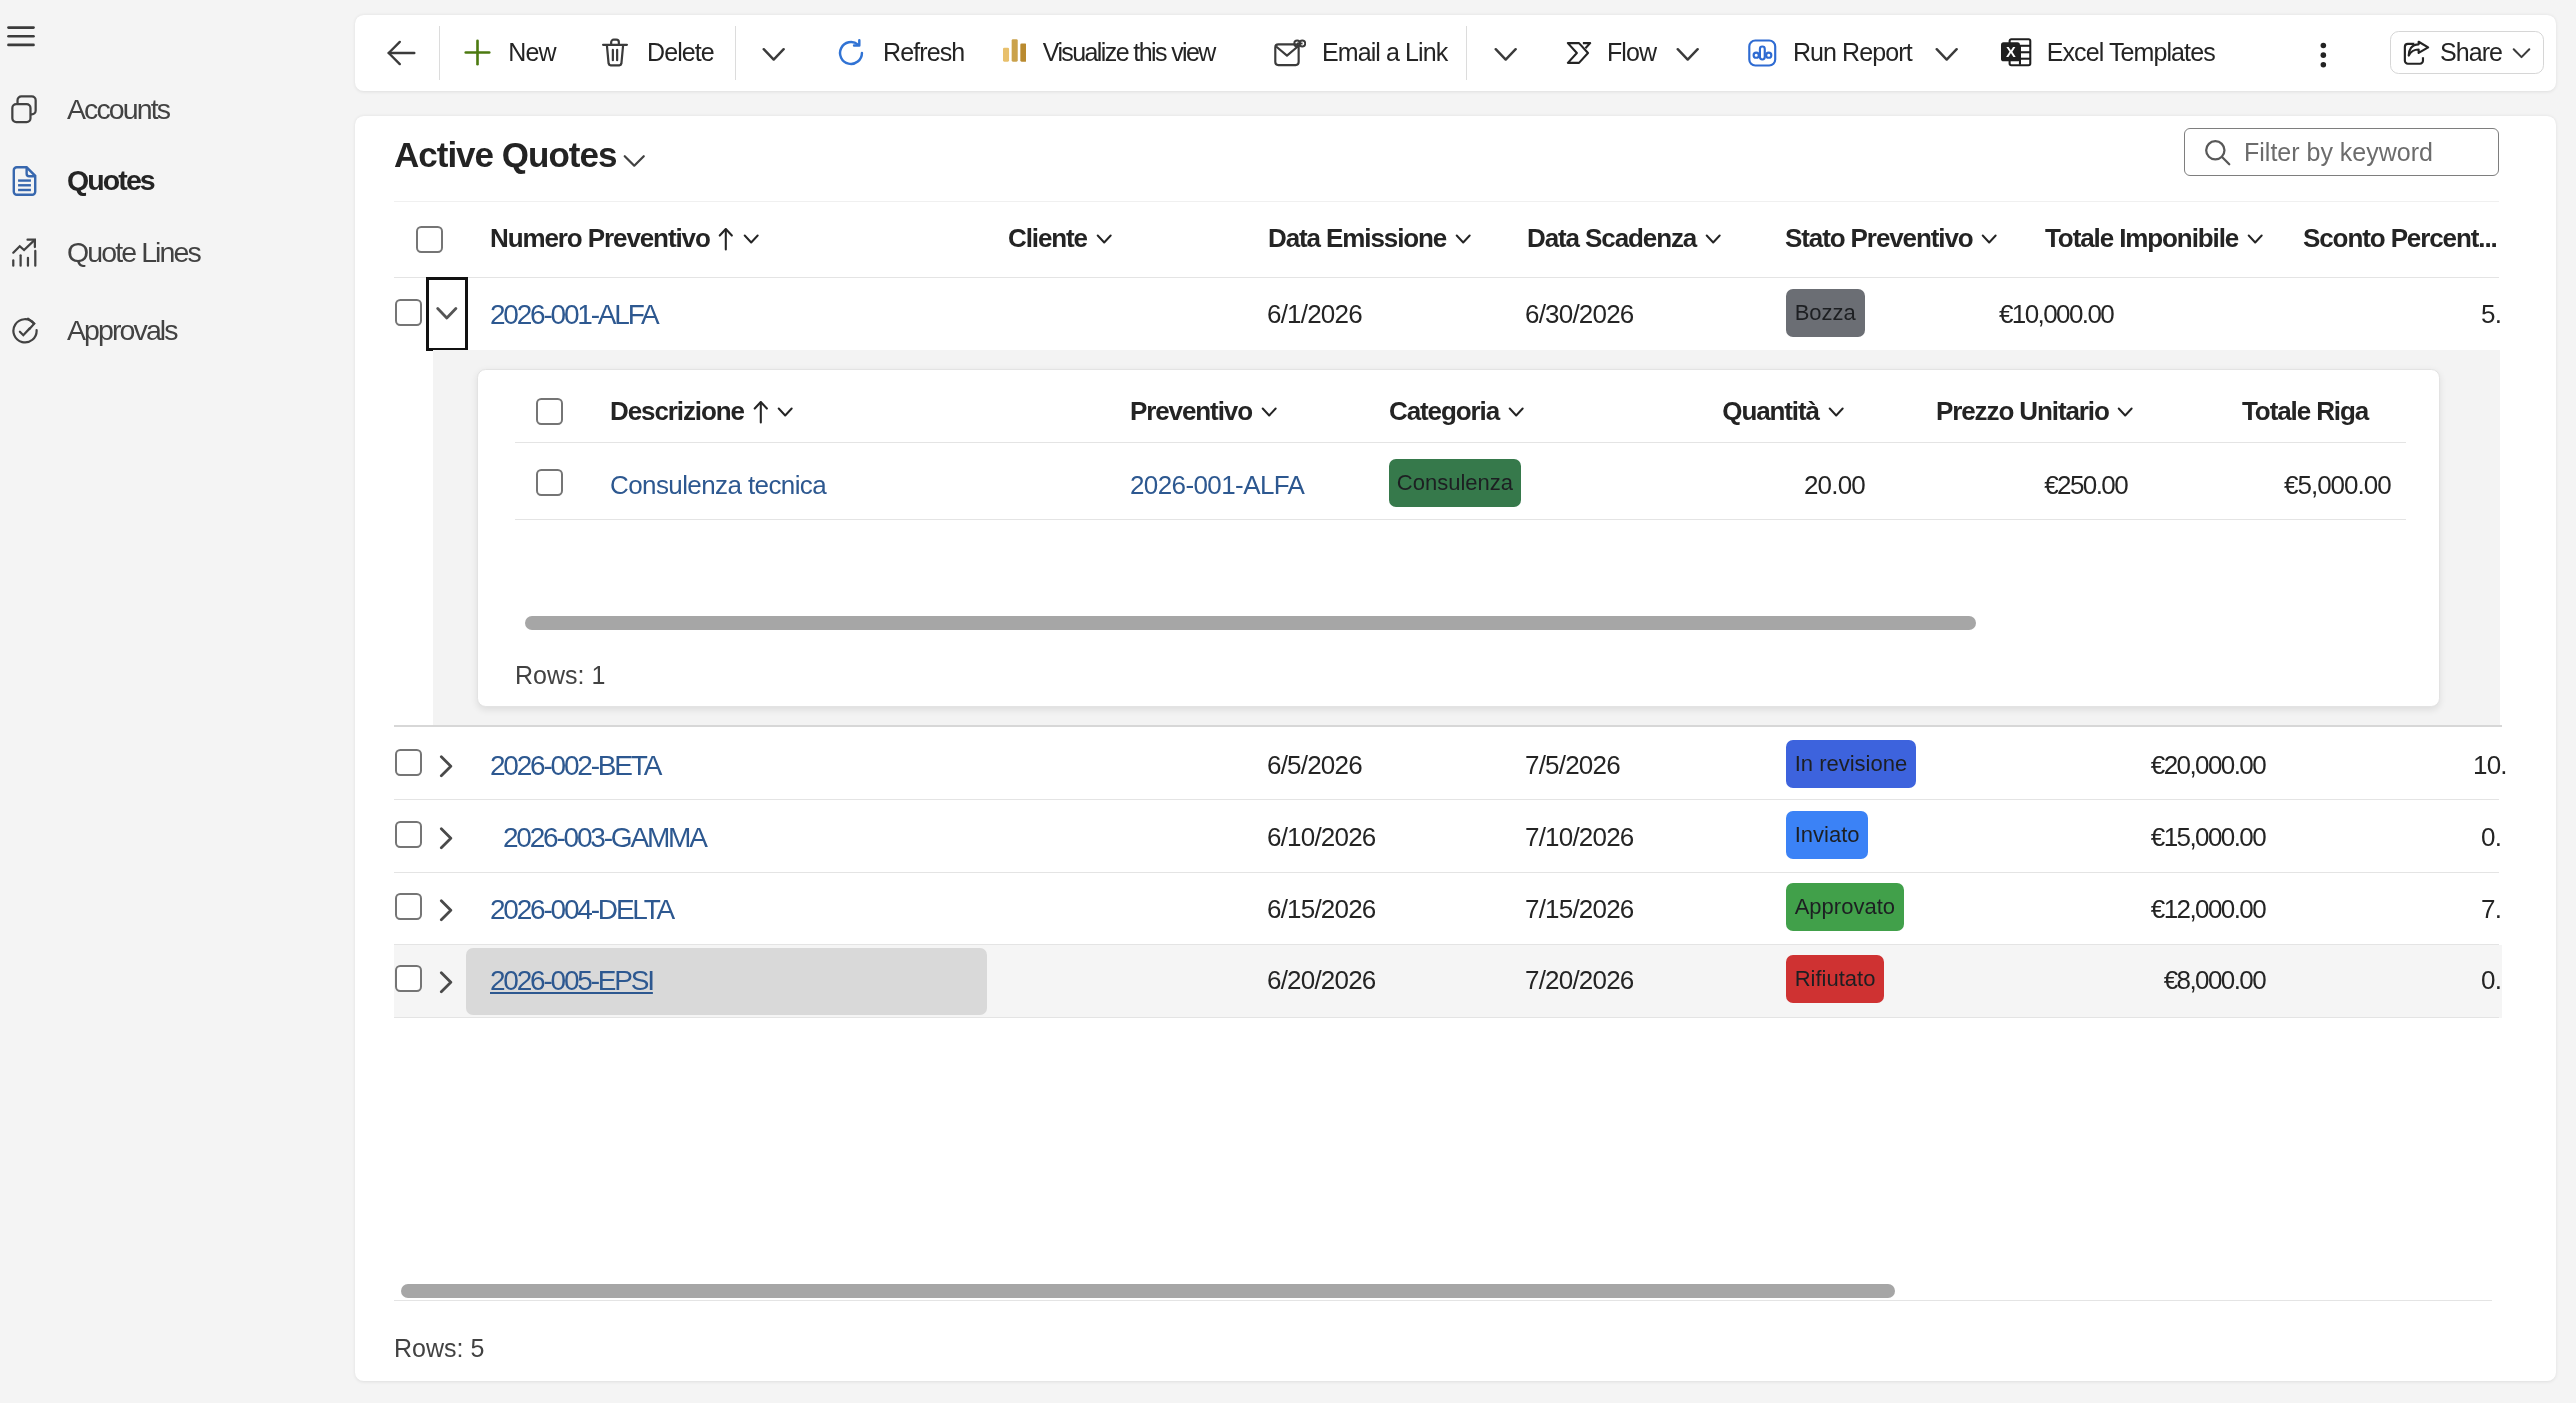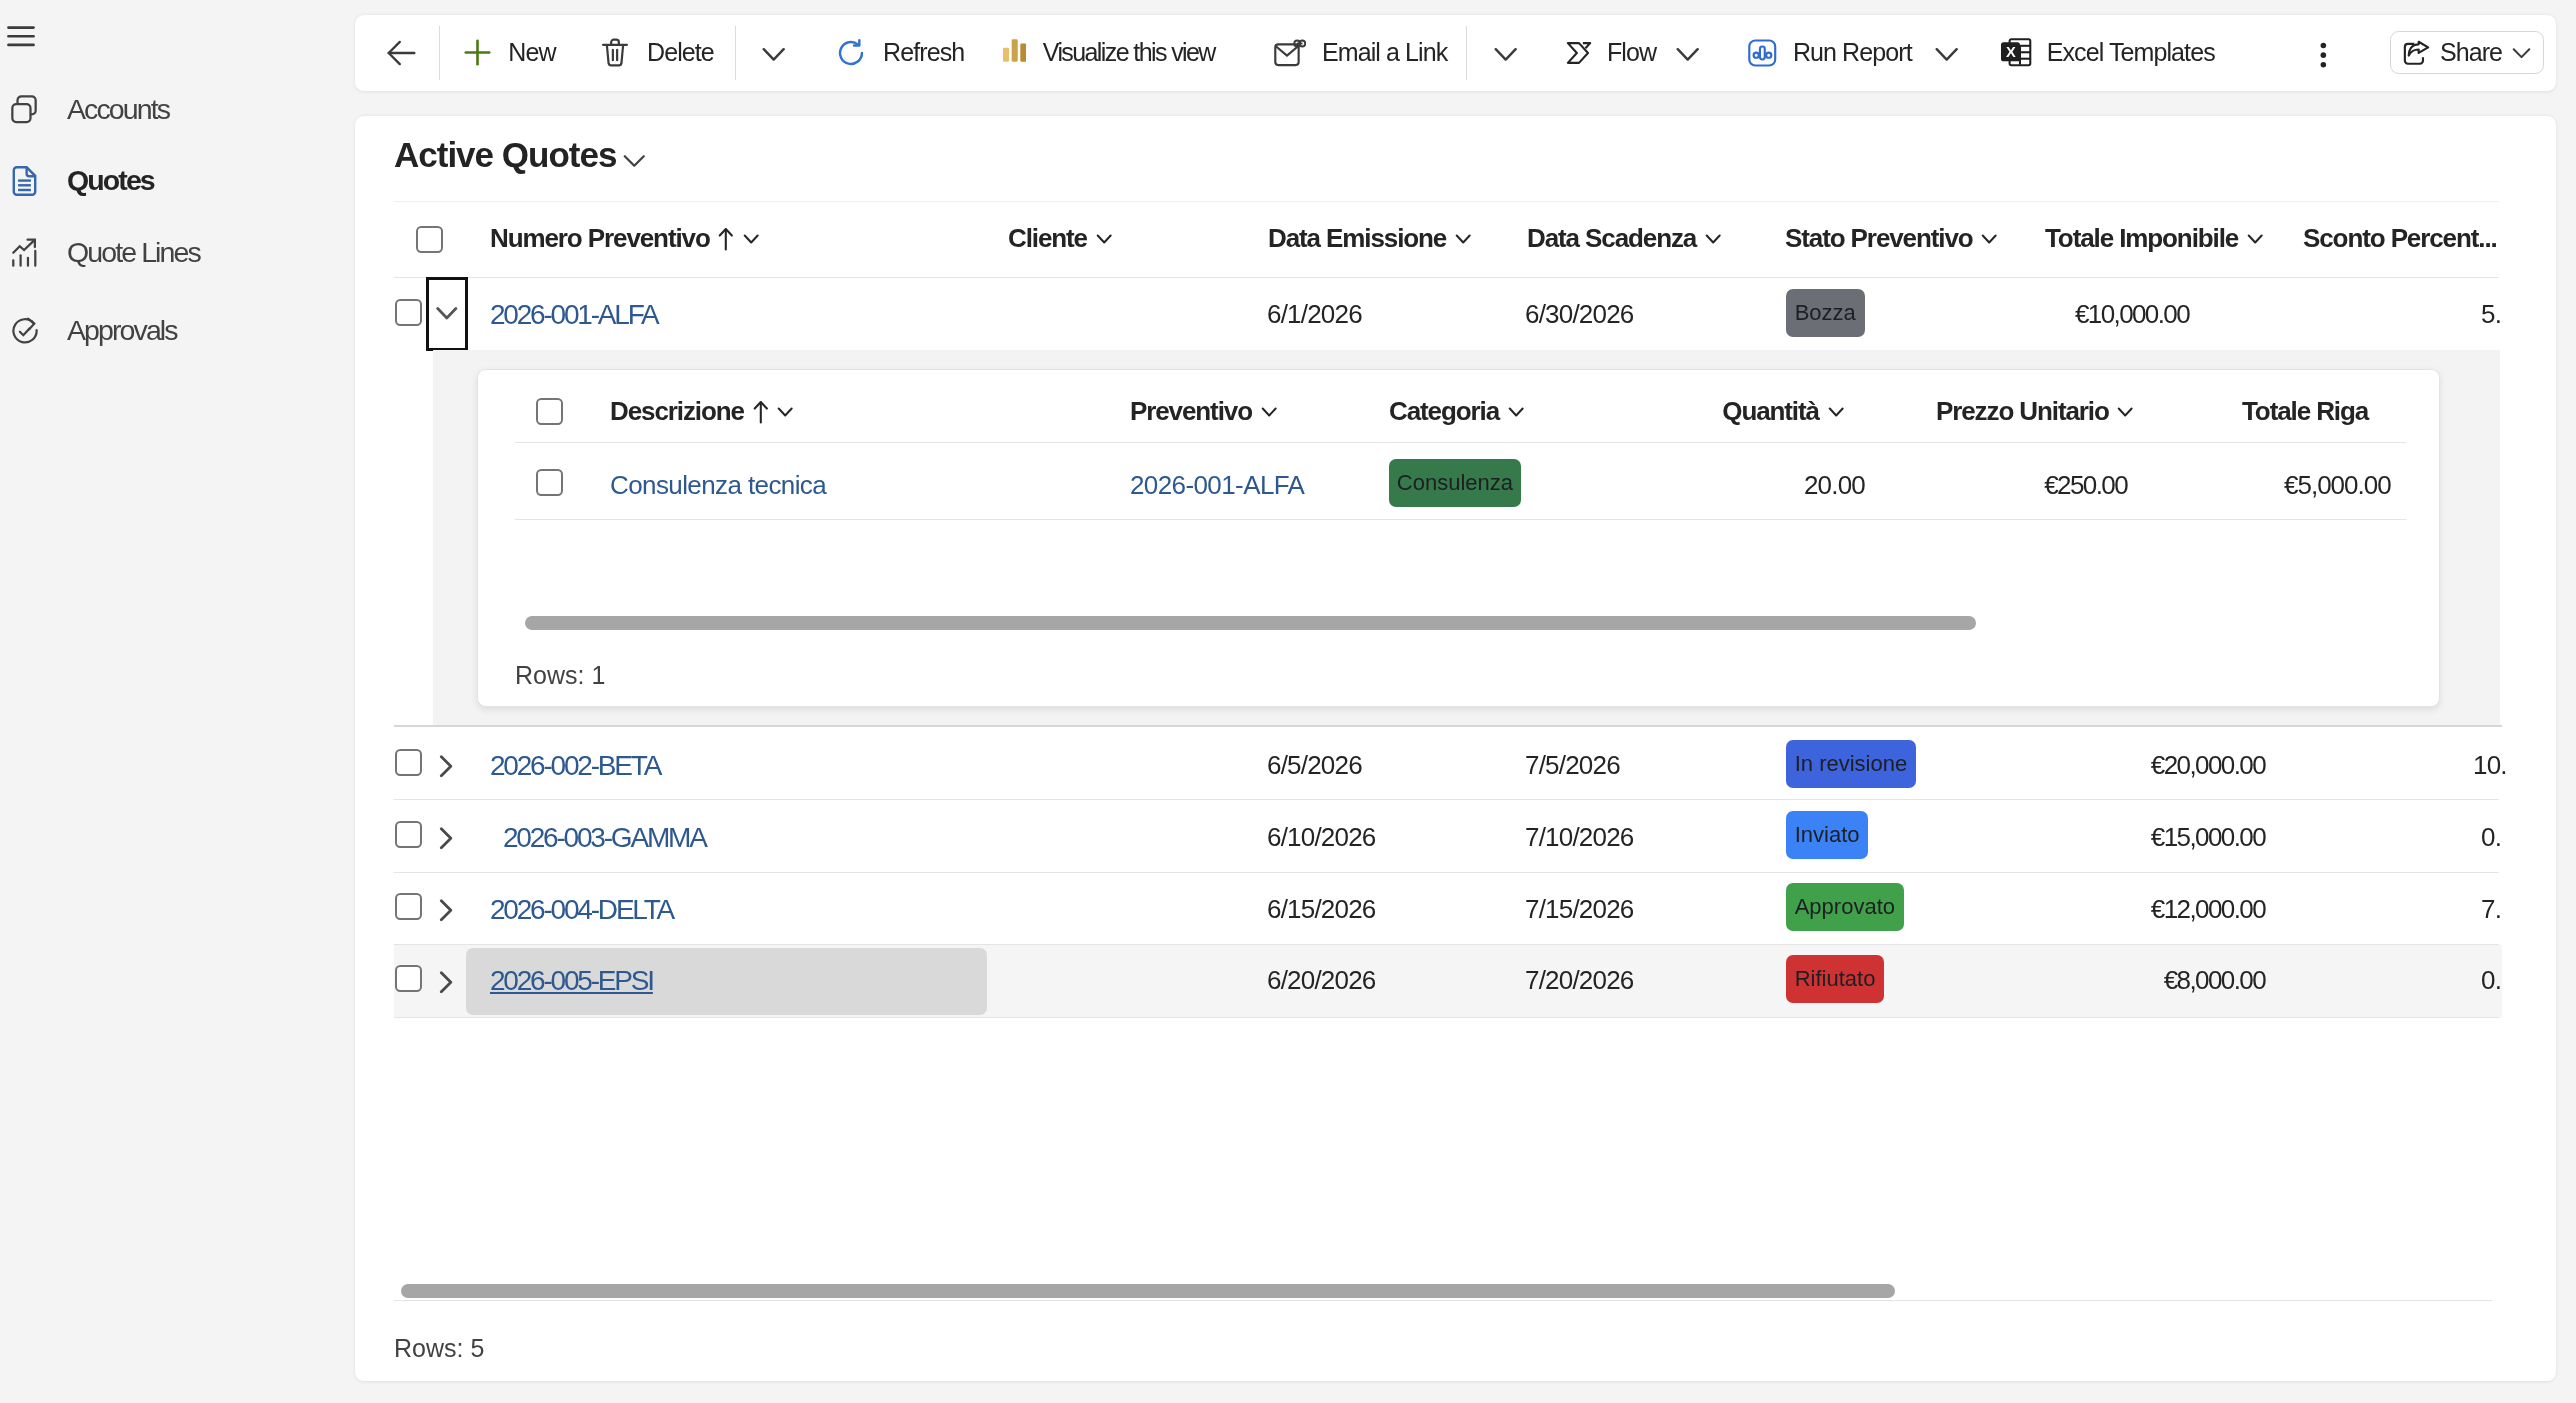--- a/index.html
+++ b/index.html
@@ -211,20 +211,29 @@
   </div>
 </div>
 
 <div class="card" id="main" style="left:355px; top:116px; width:2201px; height:1265px;">
 
   <div class="abs" style="left:39px; top:19px; font-size:35px; font-weight:700; letter-spacing:-1px; color:#232323;">Active Quotes</div>
   <svg class="abs" style="left:268px; top:35px" width="22.5" height="19" viewBox="0 0 26 22">
       <polyline points="2,6 13,17 24,6" fill="none" stroke="#424242" stroke-width="2.6" stroke-linecap="round" stroke-linejoin="round"></polyline>
     </svg>
 
+  <div class="abs" style="left:1829px; top:12px; width:315px; height:48px; border:1.7px solid #7e7e7e; border-radius:6px; display:flex; align-items:center;">
+    <svg style="margin-left:19px" width="27" height="27" viewBox="0 0 31 31">
+        <g fill="none" stroke="#585858" stroke-width="2.6" stroke-linecap="round">
+          <circle cx="13" cy="13" r="10.5"></circle>
+          <line x1="21" y1="21" x2="29" y2="29"></line>
+        </g>
+      </svg>
+    <span style="margin-left:13px; font-size:25px; color:#6c6c6c;">Filter by keyword</span>
+  </div>
 
   <div class="rowline" style="top:85px; background:#f0f0f0"></div>
   <div class="cb" style="left:61px; top:110px"></div>
   <div class="hdrcell" style="left:135px; top:107px;">Numero Preventivo
     <svg width="15.6" height="26" viewBox="0 0 18 30">
         <g fill="none" stroke="#242424" stroke-width="2.4" stroke-linecap="round" stroke-linejoin="round">
           <line x1="9" y1="27" x2="9" y2="4"></line>
           <polyline points="2,11 9,3.5 16,11"></polyline>
         </g>
       </svg>
@@ -262,21 +271,21 @@
 
   <div class="cb" style="left:40px; top:183px"></div>
   <div class="abs" style="left:71px; top:161px; width:42px; height:74px; border:3.5px solid #111; background:#fff;"></div>
   <svg class="abs" style="left:81px; top:189px" width="21.6" height="17.3" viewBox="0 0 25 20">
       <polyline points="2,4 12.5,15 23,4" fill="none" stroke="#555" stroke-width="3.2" stroke-linecap="round" stroke-linejoin="round"></polyline>
     </svg>
   <div class="cell link" style="left:135px; top:183px">2026-001-ALFA</div>
   <div class="cell" style="left:912px; top:183px">6/1/2026</div>
   <div class="cell" style="left:1170px; top:183px">6/30/2026</div>
   <div class="abs" style="left:1431px; top:173px"><span class="badge" style="background:#6b6e74;">Bozza</span></div>
-  <div class="cell money" style="left:1644px; top:183px; width:266px; text-align:center;">€10,000.00</div>
+  <div class="cell money" style="left:1644px; top:183px; width:266px; text-align:left;">€10,000.00</div>
   <div class="cell" style="left:2126px; top:183px">5.</div>
 
   <div class="abs" style="left:78px; top:234px; width:2067px; height:376px; background:#f3f3f3;"></div>
   <div class="abs" style="left:39px; top:609px; width:2108px; height:1.7px; background:#d7d7d7;"></div>
 
   <div class="abs" id="subgrid" style="left:122px; top:253px; width:1963px; height:338px; background:#fff; border:0.9px solid #e3e3e3; border-radius:8.7px; box-shadow:0 2.6px 7px rgba(0,0,0,0.09);">
     <div class="cb" style="left:58px; top:28px"></div>
     <div class="hdrcell" style="left:132px; top:26px;">Descrizione
       <svg width="15.6" height="26" viewBox="0 0 18 30">
           <g fill="none" stroke="#242424" stroke-width="2.4" stroke-linecap="round" stroke-linejoin="round">

